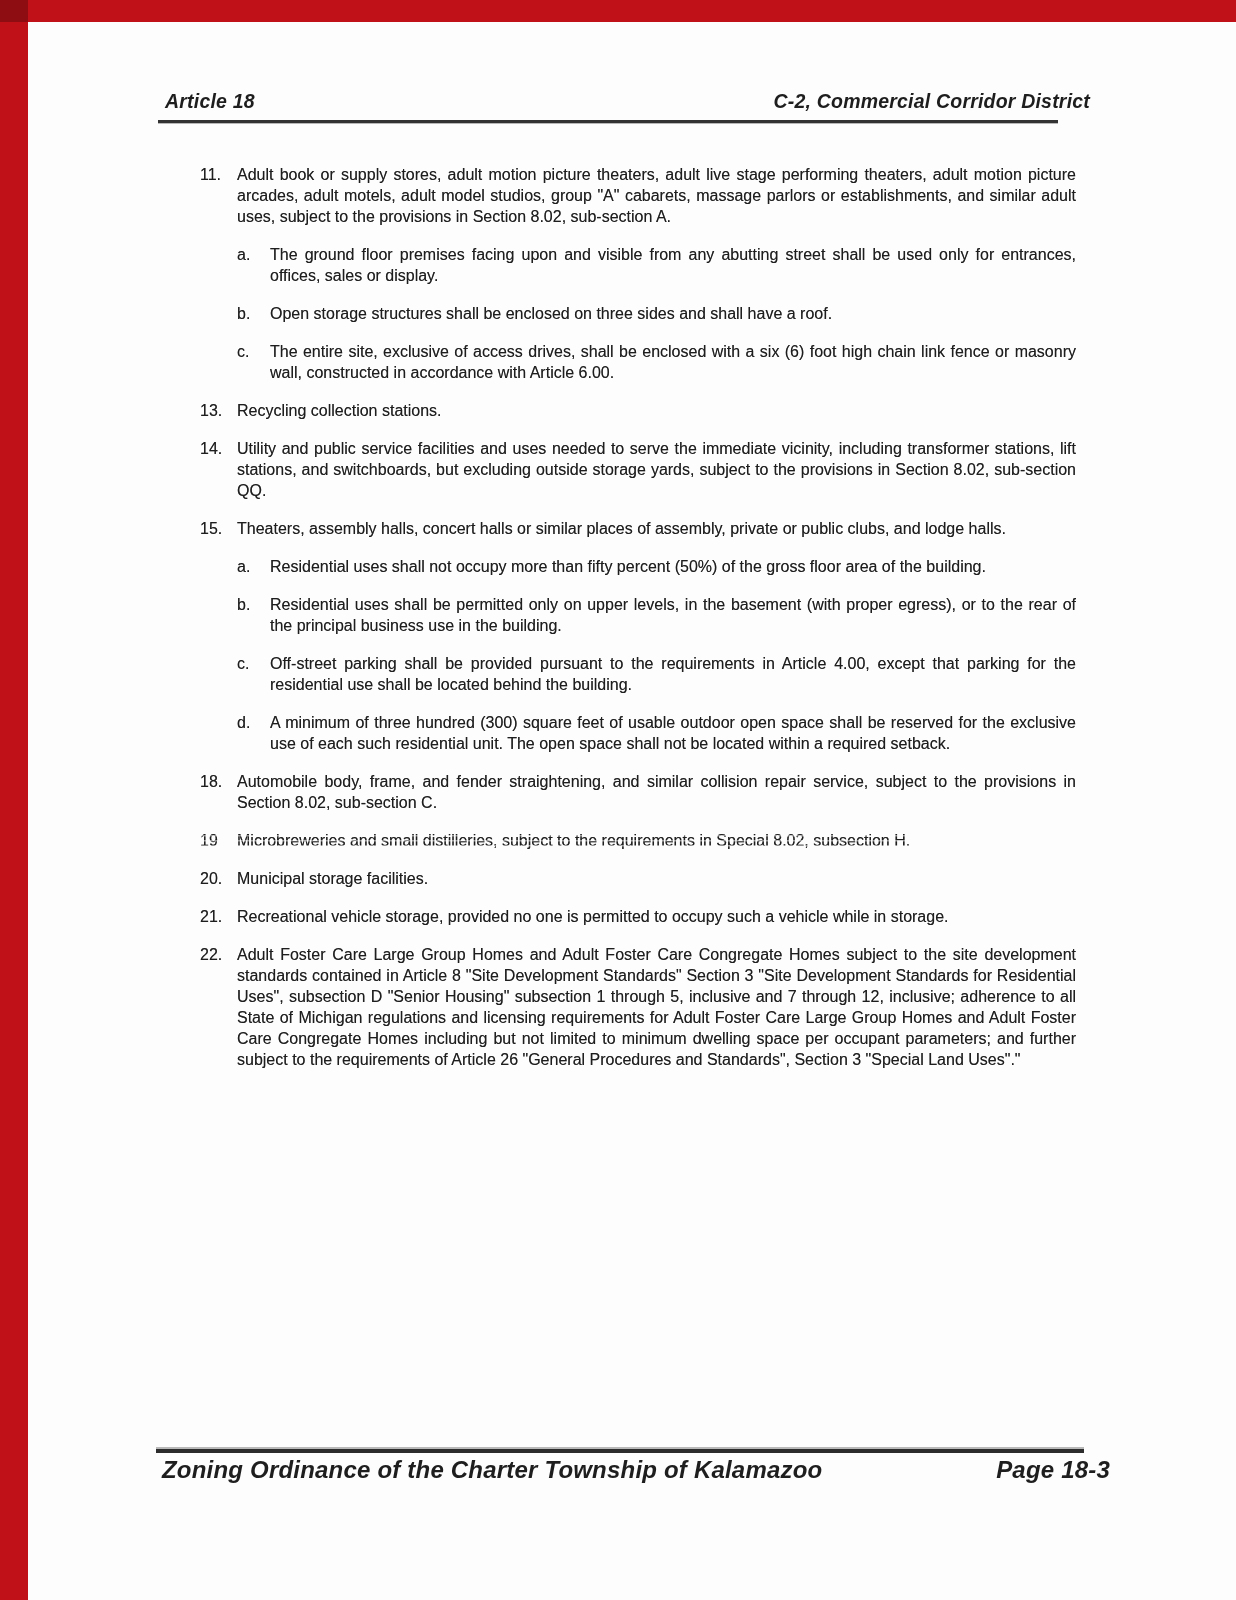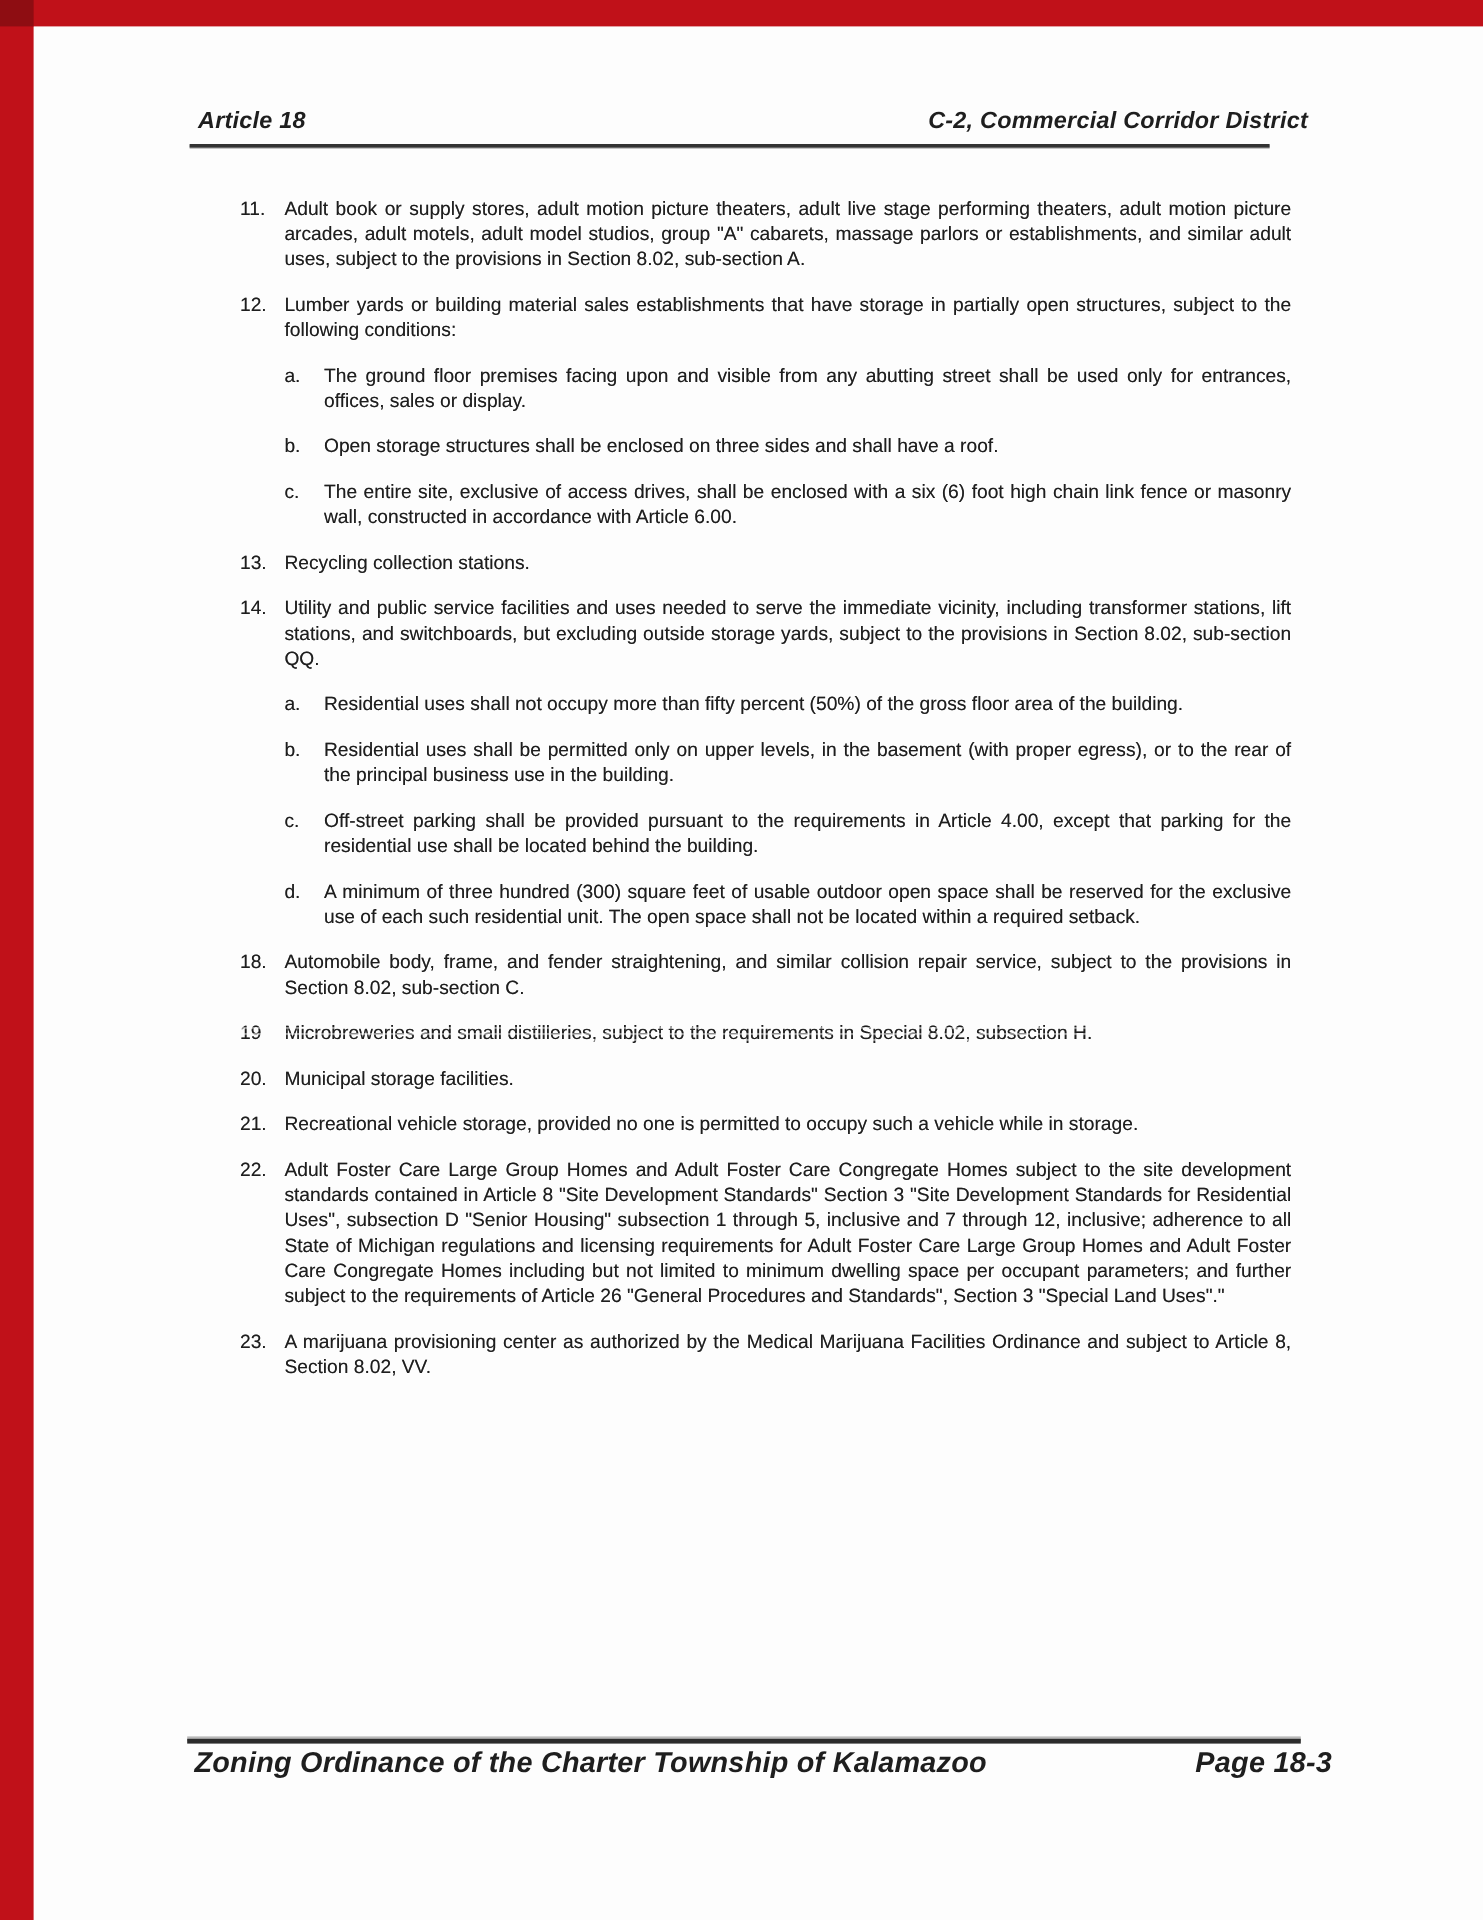--- a/index.html
+++ b/index.html
@@ -80,24 +80,20 @@
   </div>
   <div class="header-rule" style="background-color: rgb(51, 51, 51);"></div>
 
   <div class="content">
 
     <div class="item">
       <span class="num">11.</span>
       <div class="itext">Adult book or supply stores, adult motion picture theaters, adult live stage performing theaters, adult motion picture arcades, adult motels, adult model studios, group "A" cabarets, massage parlors or establishments, and similar adult uses, subject to the provisions in Section 8.02, sub-section A.</div>
     </div>
 
-    <div class="item">
-      <span class="num">12.</span>
-      <div class="itext">Lumber yards or building material sales establishments that have storage in partially open structures, subject to the following conditions:</div>
-    </div>
     <div class="item sub">
       <span class="letter">a.</span>
       <div class="itext">The ground floor premises facing upon and visible from any abutting street shall be used only for entrances, offices, sales or display.</div>
     </div>
     <div class="item sub">
       <span class="letter">b.</span>
       <div class="itext">Open storage structures shall be enclosed on three sides and shall have a roof.</div>
     </div>
     <div class="item sub">
       <span class="letter">c.</span>
@@ -107,20 +103,24 @@
     <div class="item">
       <span class="num">13.</span>
       <div class="itext">Recycling collection stations.</div>
     </div>
 
     <div class="item">
       <span class="num">14.</span>
       <div class="itext">Utility and public service facilities and uses needed to serve the immediate vicinity, including transformer stations, lift stations, and switchboards, but excluding outside storage yards, subject to the provisions in Section 8.02, sub-section QQ.</div>
     </div>
 
+    <div class="item">
+      <span class="num">15.</span>
+      <div class="itext">Theaters, assembly halls, concert halls or similar places of assembly, private or public clubs, and lodge halls.</div>
+    </div>
 
     <div class="item sub">
       <span class="letter">a.</span>
       <div class="itext">Residential uses shall not occupy more than fifty percent (50%) of the gross floor area of the building.</div>
     </div>
     <div class="item sub">
       <span class="letter">b.</span>
       <div class="itext">Residential uses shall be permitted only on upper levels, in the basement (with proper egress), or to the rear of the principal business use in the building.</div>
     </div>
     <div class="item sub">
@@ -151,24 +151,20 @@
     <div class="item">
       <span class="num">21.</span>
       <div class="itext">Recreational vehicle storage, provided no one is permitted to occupy such a vehicle while in storage.</div>
     </div>
 
     <div class="item">
       <span class="num">22.</span>
       <div class="itext">Adult Foster Care Large Group Homes and Adult Foster Care Congregate Homes subject to the site development standards contained in Article 8 "Site Development Standards" Section 3 "Site Development Standards for Residential Uses",  subsection D "Senior Housing" subsection 1 through 5, inclusive and 7 through 12, inclusive; adherence to all State of Michigan regulations and licensing requirements for Adult Foster Care Large Group Homes and Adult Foster Care Congregate Homes including but not limited to minimum dwelling space per occupant parameters; and further subject to the requirements of Article 26 "General Procedures and Standards", Section 3 "Special Land Uses"."</div>
     </div>
 
-    <div class="item">
-      <span class="num">23.</span>
-      <div class="itext">A marijuana provisioning center as authorized by the Medical Marijuana Facilities Ordinance and subject to Article 8, Section 8.02, VV.</div>
-    </div>
 
 
   </div>
 
   <div class="footer-rule"></div>
   <div class="footer">
     <span>Zoning Ordinance of the Charter Township of Kalamazoo</span>
     <span>Page 18-3</span>
   </div>
 

